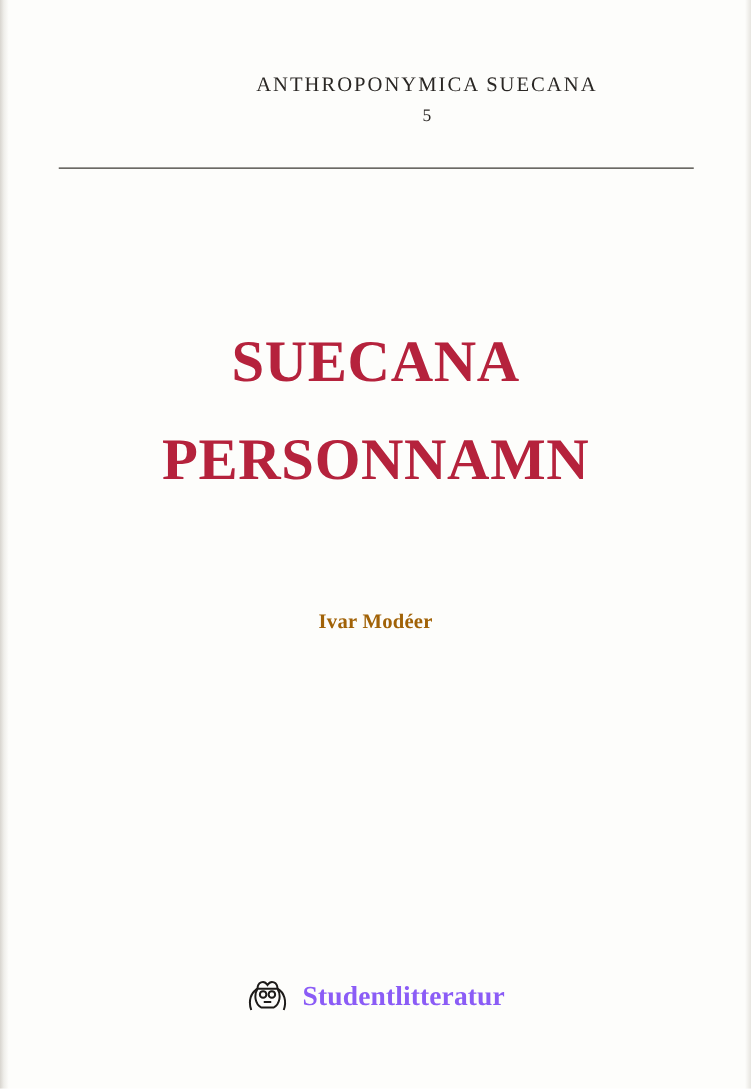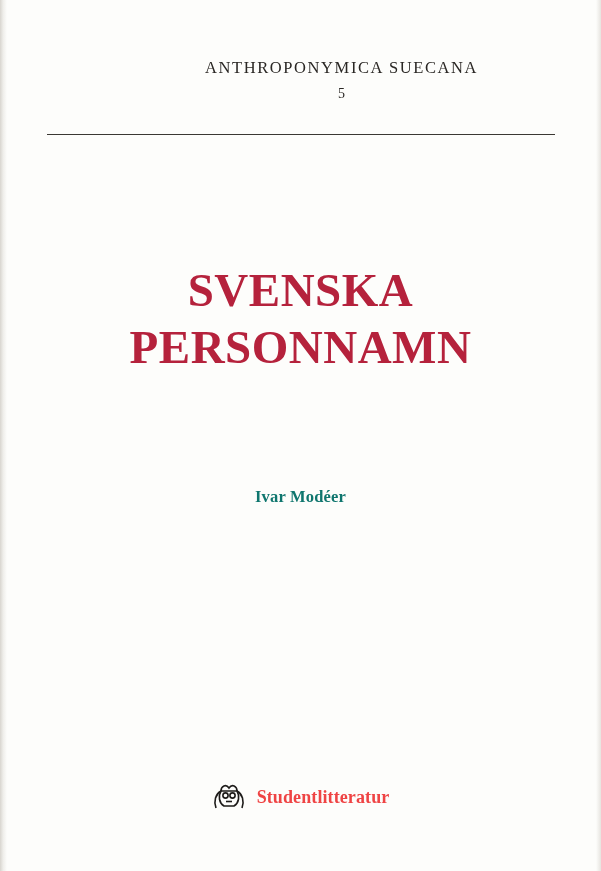--- a/index.html
+++ b/index.html
@@ -79,32 +79,33 @@
     text-align: center;
     color: #b5223c;
     font-family: "Liberation Serif", serif;
     font-weight: bold;
     font-size: 47px;
     line-height: 1.22;
     letter-spacing: 0.5px;
   }
   .main-title .line2 {
     display: block;
+    margin-top: 21px;
   }
 
   .author {
     position: absolute;
     top: 487px;
     left: 0;
     width: 601px;
     text-align: center;
     font-family: "Liberation Serif", serif;
     font-weight: bold;
     font-size: 16.5px;
-    color: #0f766e;
+    color: #a16207;
     letter-spacing: 0.2px;
   }
 
   .publisher {
     position: absolute;
     top: 782px;
     left: 0;
     width: 601px;
     display: flex;
     align-items: center;
@@ -112,39 +113,39 @@
     gap: 11px;
   }
   .publisher-logo {
     width: 34px;
     height: 30px;
     display: block;
   }
   .publisher-name {
     font-family: "Liberation Serif", serif;
     font-weight: bold;
-    font-size: 18px;
-    color: #ef4444;
+    font-size: 22px;
+    color: #8b5cf6;
     letter-spacing: 0.1px;
   }
 </style>
 </head>
 <body>
 
 <div id="cover">
 
   <div class="series-block">
     <div class="series-title">ANTHROPONYMICA SUECANA</div>
     <div class="series-number">5</div>
   </div>
 
   <div class="rule"></div>
 
   <div class="main-title">
-    <span class="line1">SVENSKA</span>
+    <span class="line1">SUECANA</span>
     <span class="line2">PERSONNAMN</span>
   </div>
 
   <div class="author">Ivar Modéer</div>
 
   <div class="publisher">
     <span class="publisher-logo-wrap">
       <svg class="publisher-logo" viewBox="0 0 34 30" xmlns="http://www.w3.org/2000/svg" fill="none" stroke="#1d1b19" stroke-width="1.6">
         <path d="M4 26 C1.5 19, 3.5 12, 9 9"></path>
         <path d="M30 26 C32.5 19, 30.5 12, 25 9"></path>

